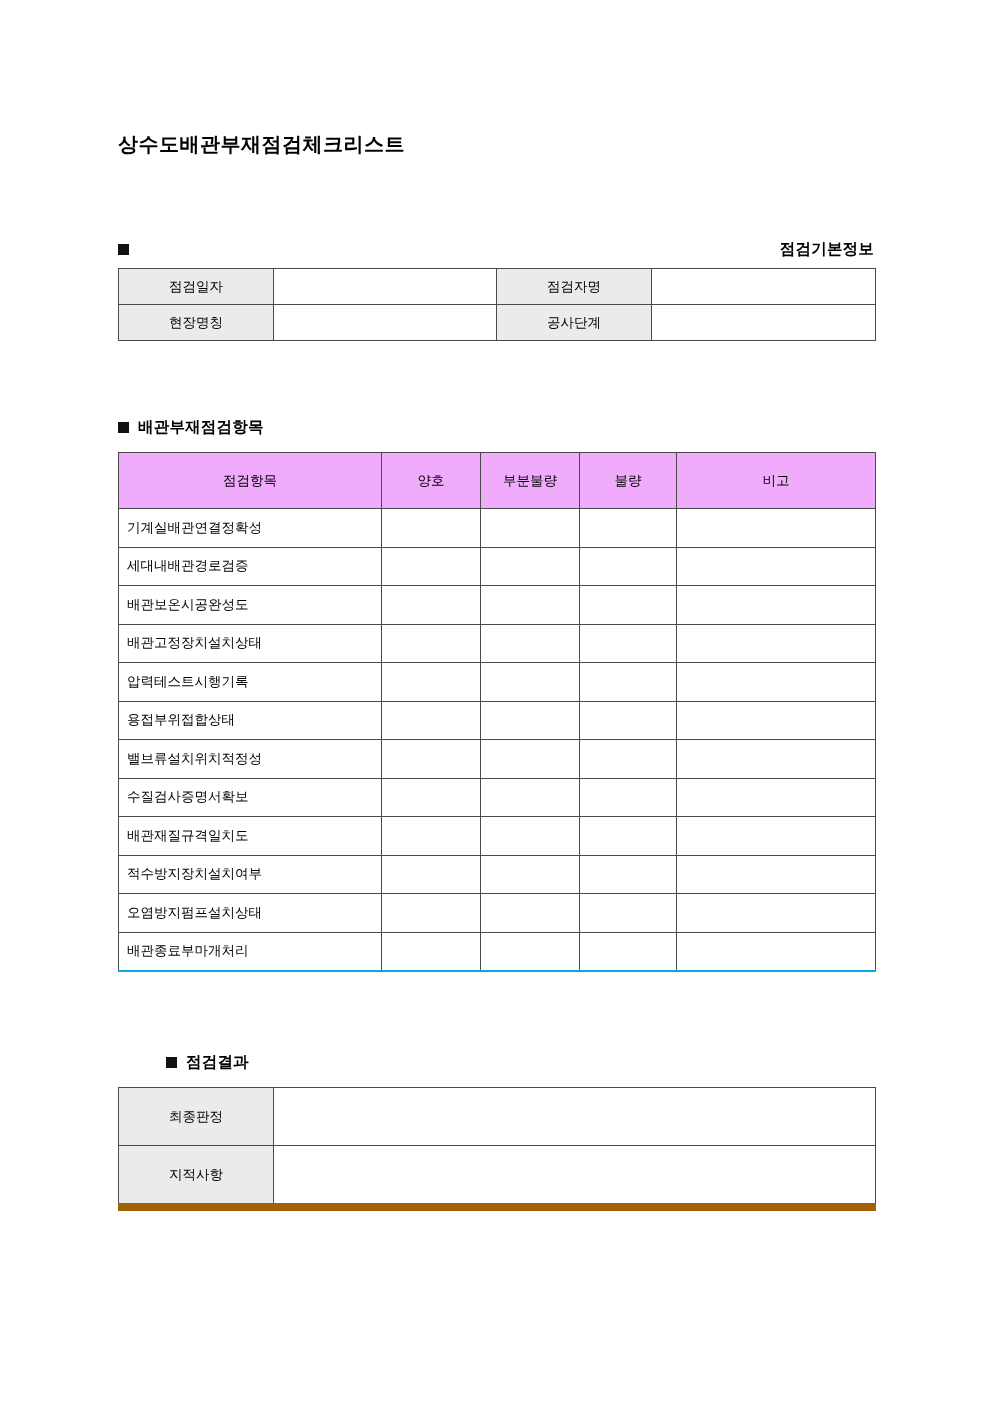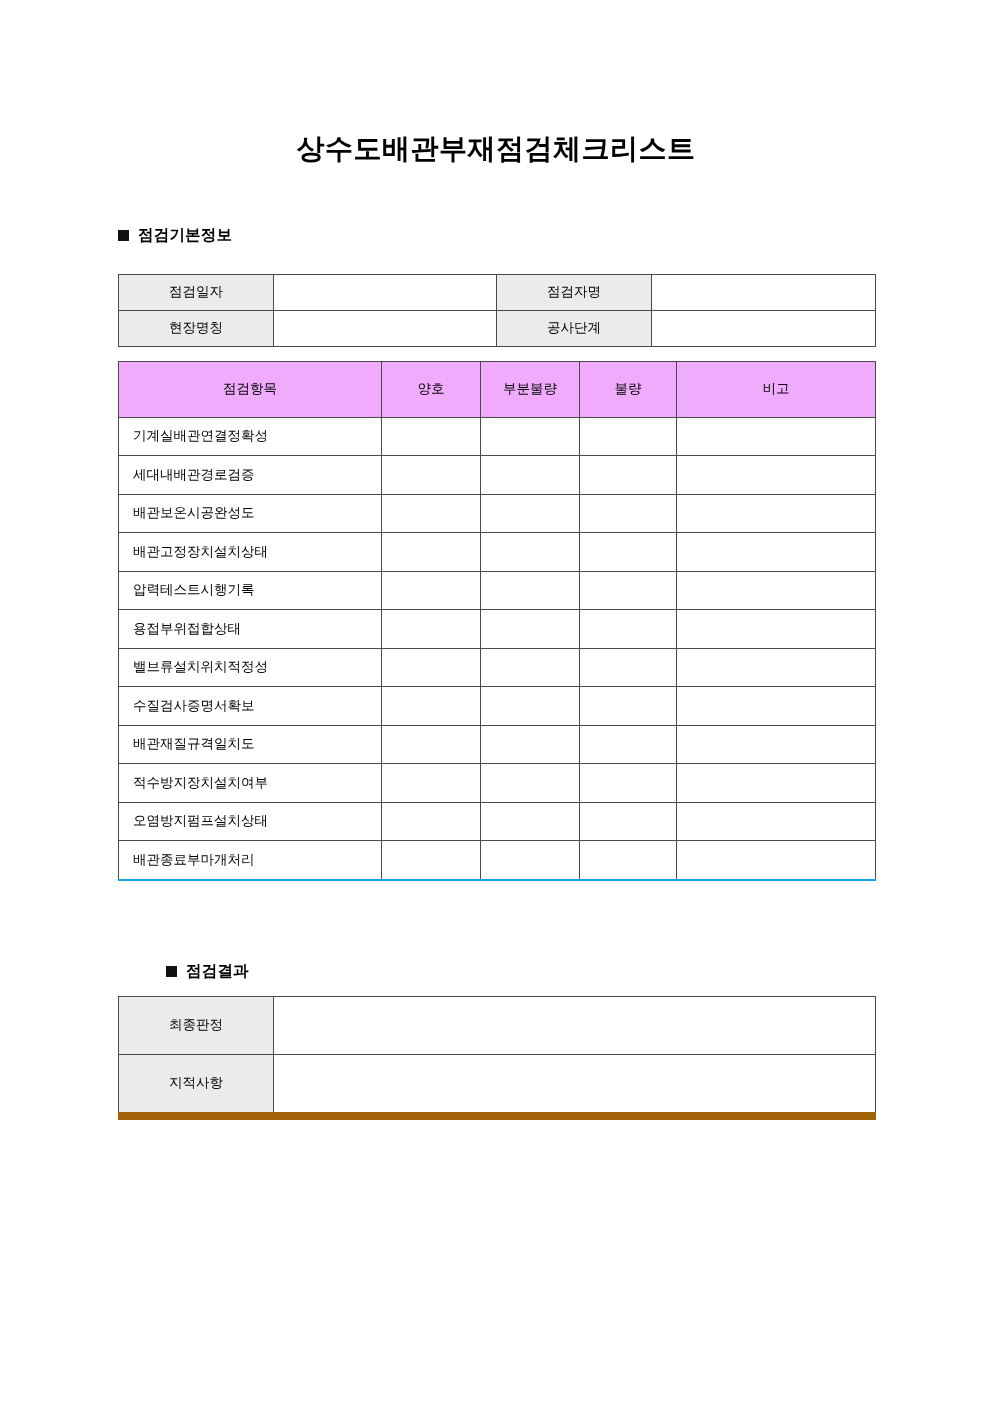--- a/index.html
+++ b/index.html
@@ -22,22 +22,21 @@
     width: 992px;
     height: 1403px;
     box-sizing: border-box;
     padding: 0 118px;
   }
 
   
   .doc-title {
     margin: 0;
     padding-top: 132px;
-    text-align: center;
-    font-size: 28px;
+    font-size: 20px;
     font-weight: bold;
     letter-spacing: 0.5px;
     line-height: 1.2;
   }
 
   
   .section-head {
     display: flex;
     align-items: center;
     font-size: 15.5px;
@@ -46,21 +45,21 @@
   }
   .section-bullet {
     display: inline-block;
     width: 11px;
     height: 11px;
     background: #111111;
     margin-right: 9px;
     flex: none;
   }
 
-  #sec-info-head { margin-top: 59px; }
+  #sec-info-head { margin-top: 83px; justify-content: space-between; }
   #sec-items-head { margin-top: 76px; }
   #sec-result-head { margin-top: 80px; padding-left: 48px; }
 
   
   table {
     border-collapse: collapse;
     table-layout: fixed;
     width: 757px;
     font-size: 13.5px;
   }
@@ -73,21 +72,21 @@
   .lbl {
     background: #ebebeb;
     text-align: center;
   }
   .val {
     background: #ffffff;
   }
 
   
   #info-table {
-    margin-top: 28px;
+    margin-top: 8px;
   }
   #info-table td {
     height: 35px;
   }
   #info-table col.c-lbl { width: 155px; }
   #info-table col.c-val { width: 223px; }
   #info-table col.c-lbl2 { width: 155px; }
   #info-table col.c-val2 { width: 224px; }
 
   
@@ -103,21 +102,21 @@
   #items-table thead td {
     background: #f0abfc;
     text-align: center;
     height: 55px;
   }
   #items-table tbody td {
     height: 37.5px;
   }
   #items-table tbody td.item-name {
     text-align: left;
-    padding-left: 14px;
+    padding-left: 8px;
   }
   #items-table tbody tr:last-child td {
     border-bottom: 2px solid #0ea5e9;
   }
 
   
   #result-table {
     margin-top: 14px;
   }
   #result-table col.c-rlbl { width: 155px; }
@@ -157,20 +156,24 @@
       </tr>
       <tr>
         <td class="lbl">현장명칭</td>
         <td class="val"></td>
         <td class="lbl">공사단계</td>
         <td class="val"></td>
       </tr>
     </tbody>
   </table>
 
+  <div class="section-head" id="sec-items-head">
+    <span class="section-bullet"></span>
+    <span>배관부재점검항목</span>
+  </div>
 
   <table id="items-table">
     <colgroup>
       <col class="c-item">
         <col class="c-ok">
         <col class="c-partial">
         <col class="c-bad">
         <col class="c-note">
     </colgroup>
     <thead>

